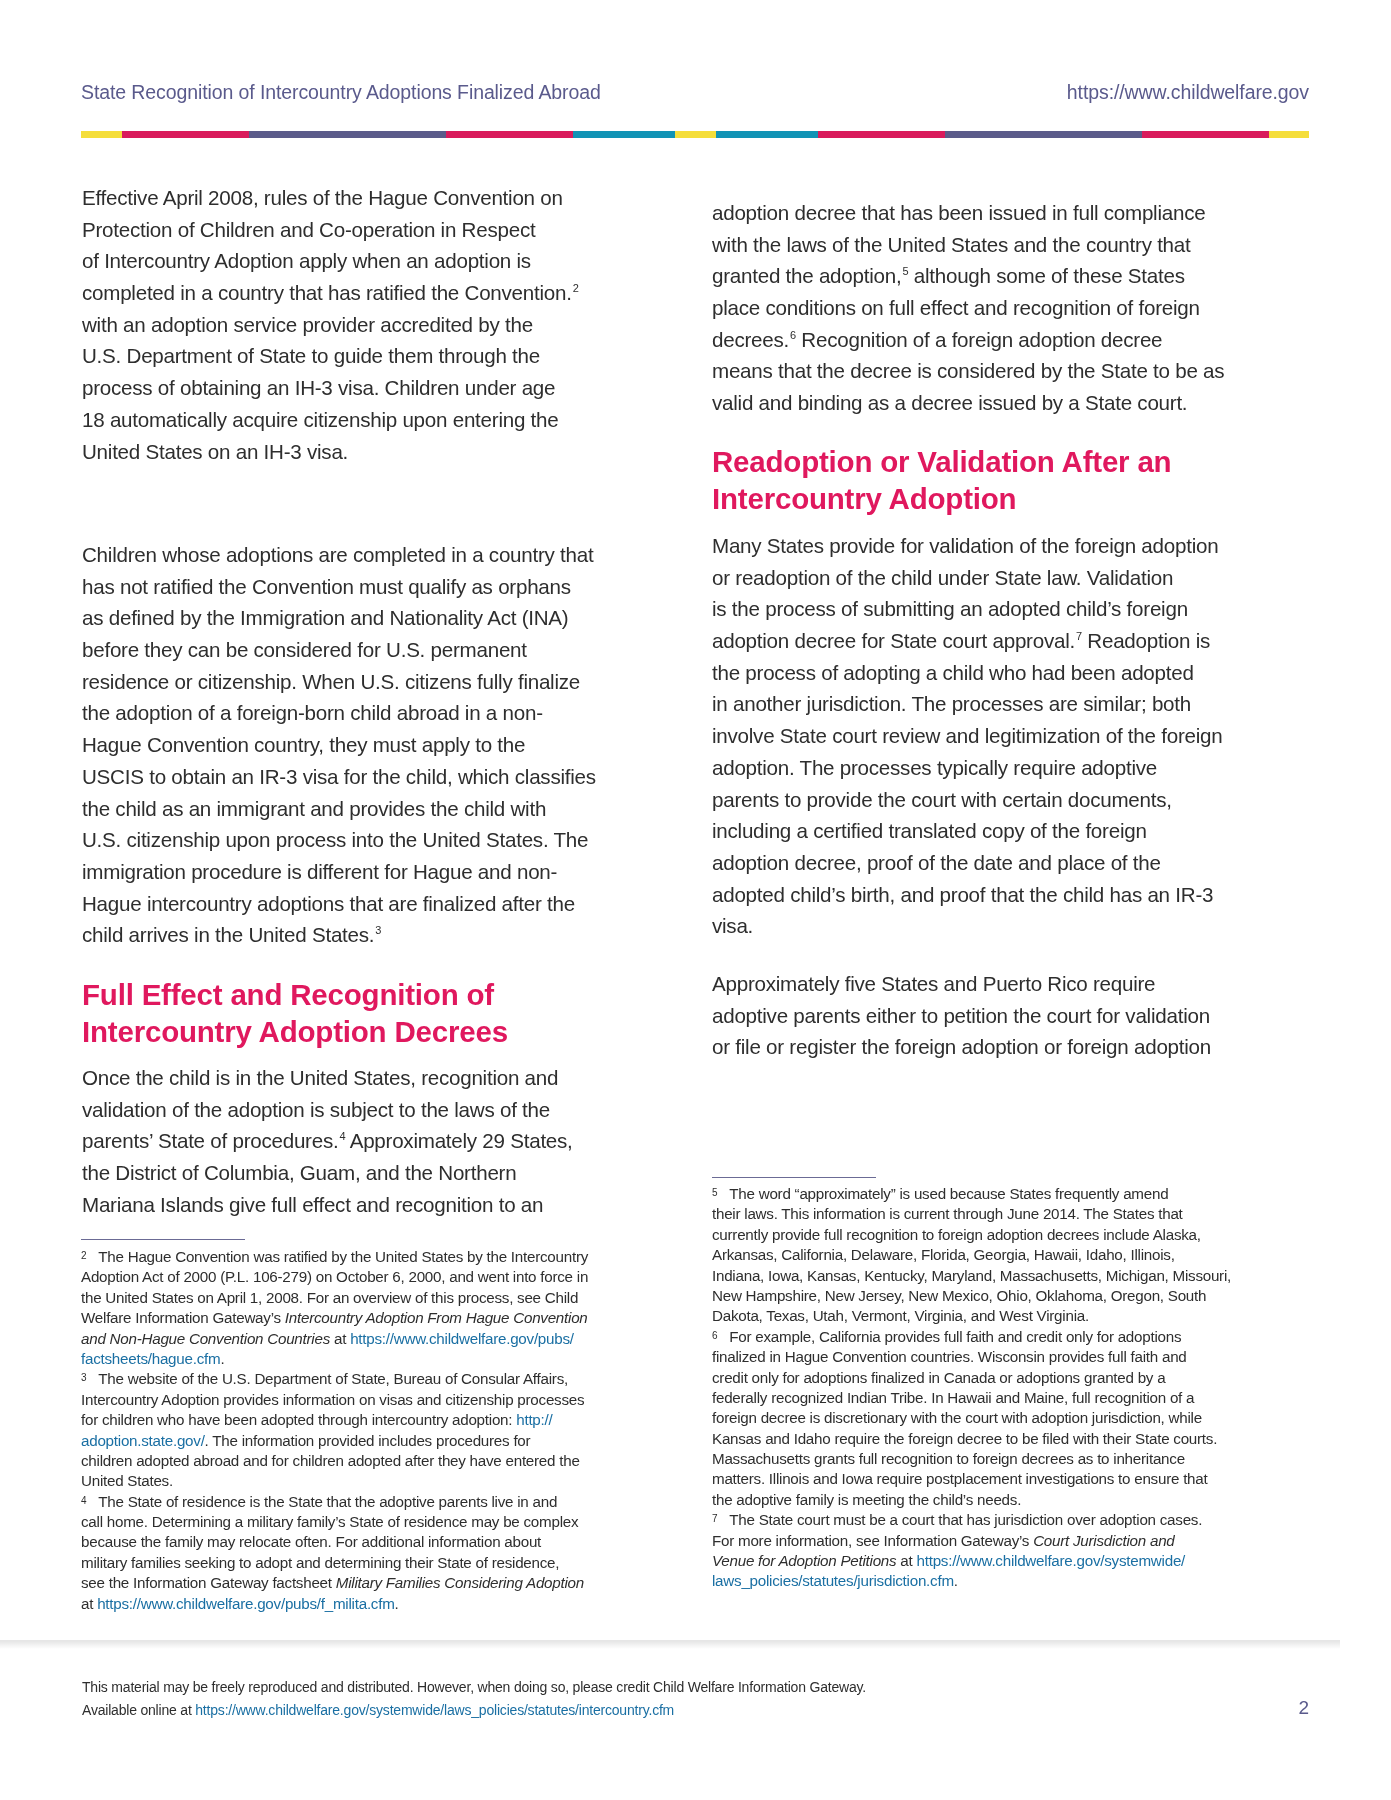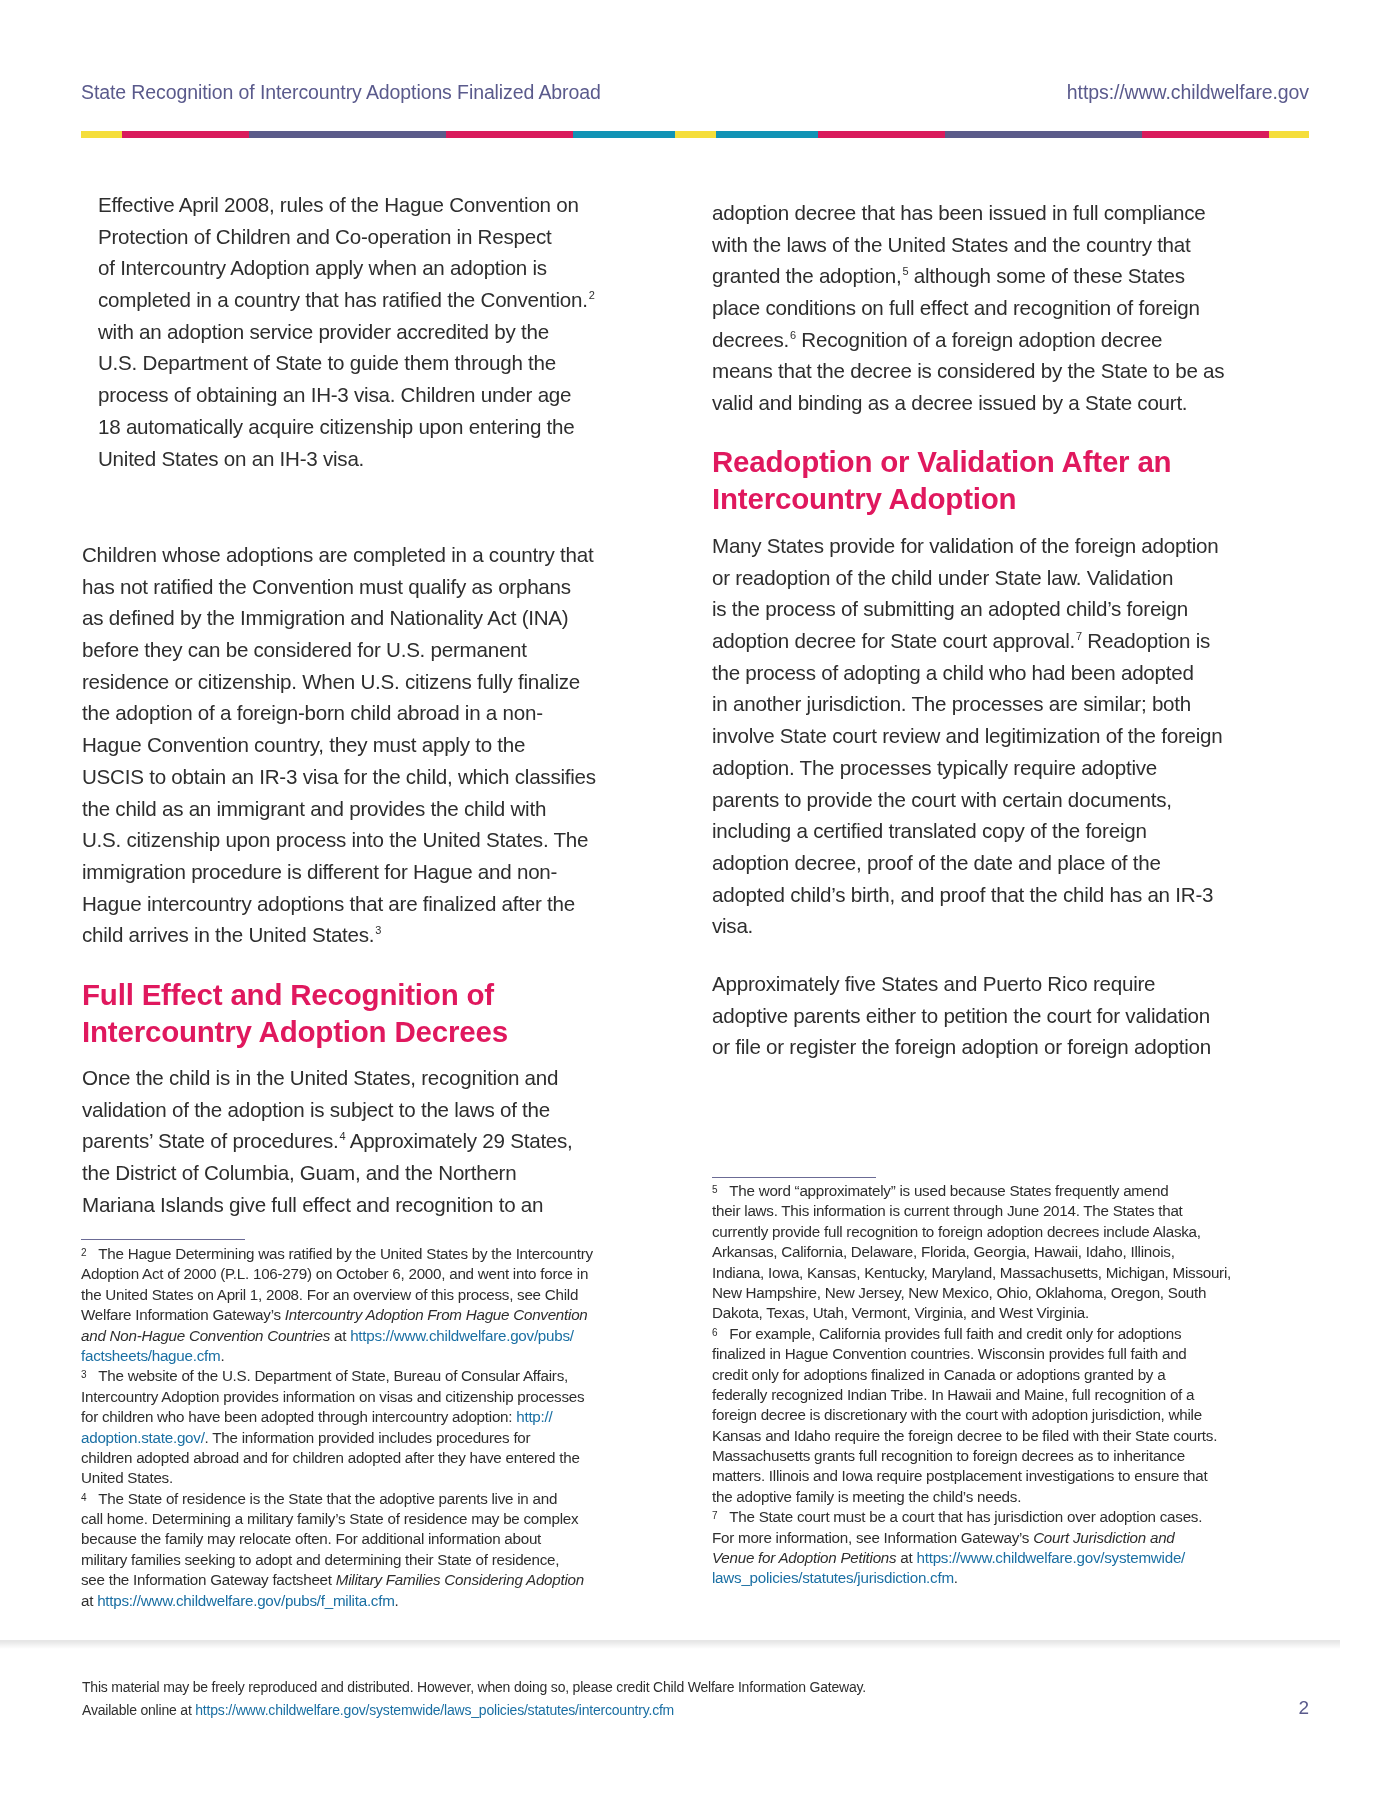--- a/index.html
+++ b/index.html
@@ -24,21 +24,21 @@
   .body-text .ln { display: block; height: 31.7px; }
   .heading {
     font-family: "Liberation Sans", sans-serif; font-weight: bold;
     font-size: 29.5px; line-height: 36.5px; color: #e0185e; letter-spacing: -0.2px;
     white-space: nowrap;
   }
   .heading .ln { display: block; }
   sup.fn { font-size: 11px; vertical-align: top; position: relative; top: -4px; margin-left: 1px; }
   .fn-rule { height: 1px; background: #6b6b95; width: 164px; }
   .footnotes {
-    font-size: 15.2px; line-height: 17px; color: #2e2e2e; letter-spacing: -0.25px;
+    font-size: 15.2px; line-height: 24px; color: #2e2e2e; letter-spacing: -0.25px;
     white-space: nowrap;
   }
   .footnotes .ln { display: block; height: 20.4px; }
   .footnotes .num { font-size: 10px; vertical-align: top; position: relative; top: -1px; margin-right: 12px; }
   .link { color: #1a6fa3; text-decoration: none; }
   .it { font-style: italic; }
 
   .footer-divider {
     left: 0; top: 1640px; width: 1340px; height: 8px;
     background: linear-gradient(to bottom, rgba(0,0,0,0.10), rgba(0,0,0,0));
@@ -63,21 +63,21 @@
     <span style="background: rgb(217, 27, 92); width: 127px;"></span>
     <span style="background: rgb(17, 147, 181); width: 102px;"></span>
     <span style="background: rgb(245, 222, 59); width: 41px;"></span>
     <span style="background: rgb(17, 147, 181); width: 102px;"></span>
     <span style="background: rgb(217, 27, 92); width: 127px;"></span>
     <span style="background: rgb(91, 91, 138); width: 197px;"></span>
     <span style="background: rgb(217, 27, 92); width: 127px;"></span>
     <span style="background: rgb(245, 222, 59); width: 40px;"></span>
   </div>
 
-<div class="abs body-text" style="left:82px; top:189px;margin-left:16px;">
+<div class="abs body-text" style="left:82px; top:182px;">
   <span class="ln">Effective April 2008, rules of the Hague Convention on</span>
   <span class="ln">Protection of Children and Co-operation in Respect</span>
   <span class="ln">of Intercountry Adoption apply when an adoption is</span>
   <span class="ln"><span>completed in a country that has ratified the Convention.</span><sup class="fn">2</sup></span>
   <span class="ln">with an adoption service provider accredited by the</span>
   <span class="ln">U.S. Department of State to guide them through the</span>
   <span class="ln">process of obtaining an IH-3 visa. Children under age</span>
   <span class="ln">18 automatically acquire citizenship upon entering the</span>
   <span class="ln">United States on an IH-3 visa.</span>
 </div>
@@ -107,21 +107,21 @@
   <span class="ln">Once the child is in the United States, recognition and</span>
   <span class="ln">validation of the adoption is subject to the laws of the</span>
   <span class="ln"><span>parents’ State of procedures.</span><sup class="fn">4</sup><span> Approximately 29 States,</span></span>
   <span class="ln">the District of Columbia, Guam, and the Northern</span>
   <span class="ln">Mariana Islands give full effect and recognition to an</span>
 </div>
 
 <div class="abs fn-rule" style="left:81px; top:1239px;"></div>
 
 <div class="abs footnotes" style="left:81px; top:1245px;">
-  <span class="ln"><span class="num">2</span><span>The Hague Determining was ratified by the United States by the Intercountry</span></span>
+  <span class="ln"><span class="num">2</span><span>The Hague Convention was ratified by the United States by the Intercountry</span></span>
   <span class="ln">Adoption Act of 2000 (P.L. 106-279) on October 6, 2000, and went into force in</span>
   <span class="ln">the United States on April 1, 2008. For an overview of this process, see Child</span>
   <span class="ln"><span>Welfare Information Gateway’s </span><span class="it">Intercountry Adoption From Hague Convention</span></span>
   <span class="ln"><span class="it">and Non-Hague Convention Countries</span><span> at </span><a class="link">https://www.childwelfare.gov/pubs/</a></span>
   <span class="ln"><a class="link">factsheets/hague.cfm</a><span>.</span></span>
 
   <span class="ln"><span class="num">3</span><span>The website of the U.S. Department of State, Bureau of Consular Affairs,</span></span>
   <span class="ln">Intercountry Adoption provides information on visas and citizenship processes</span>
   <span class="ln"><span>for children who have been adopted through intercountry adoption: </span><a class="link">http://</a></span>
   <span class="ln"><a class="link">adoption.state.gov/</a><span>. The information provided includes procedures for</span></span>

